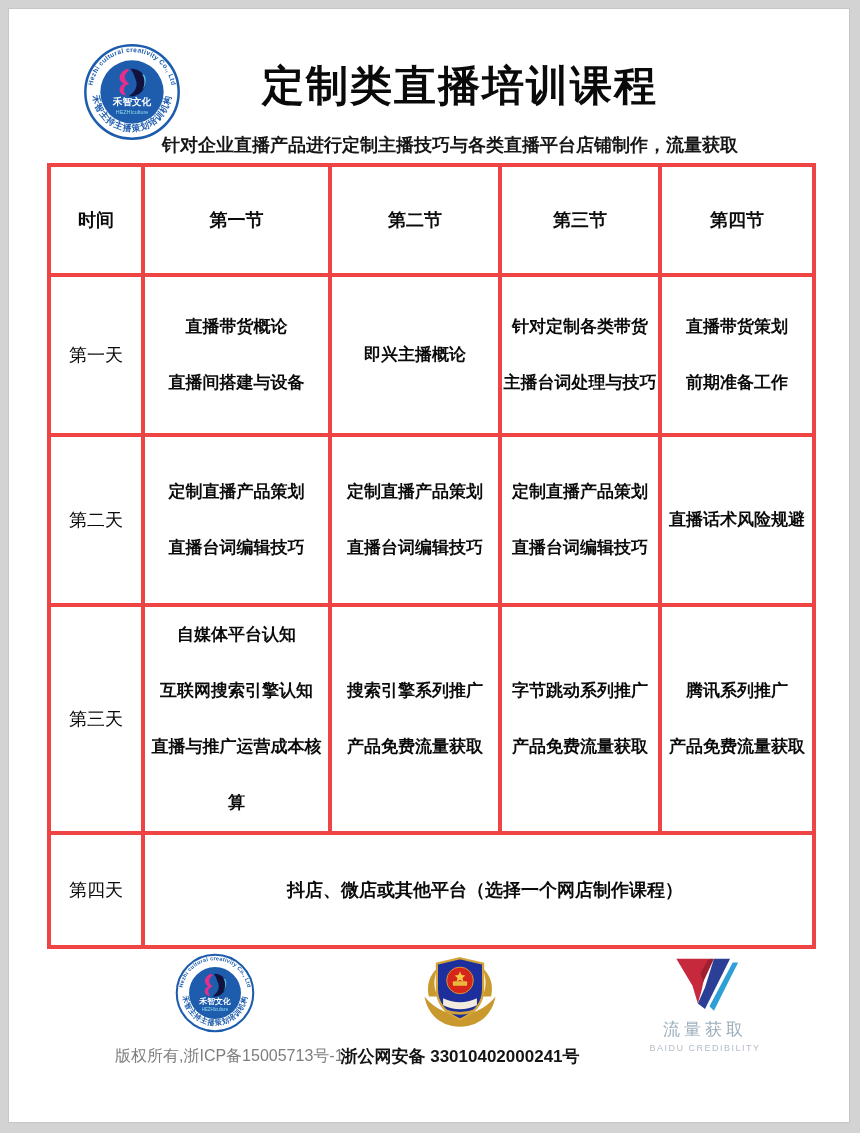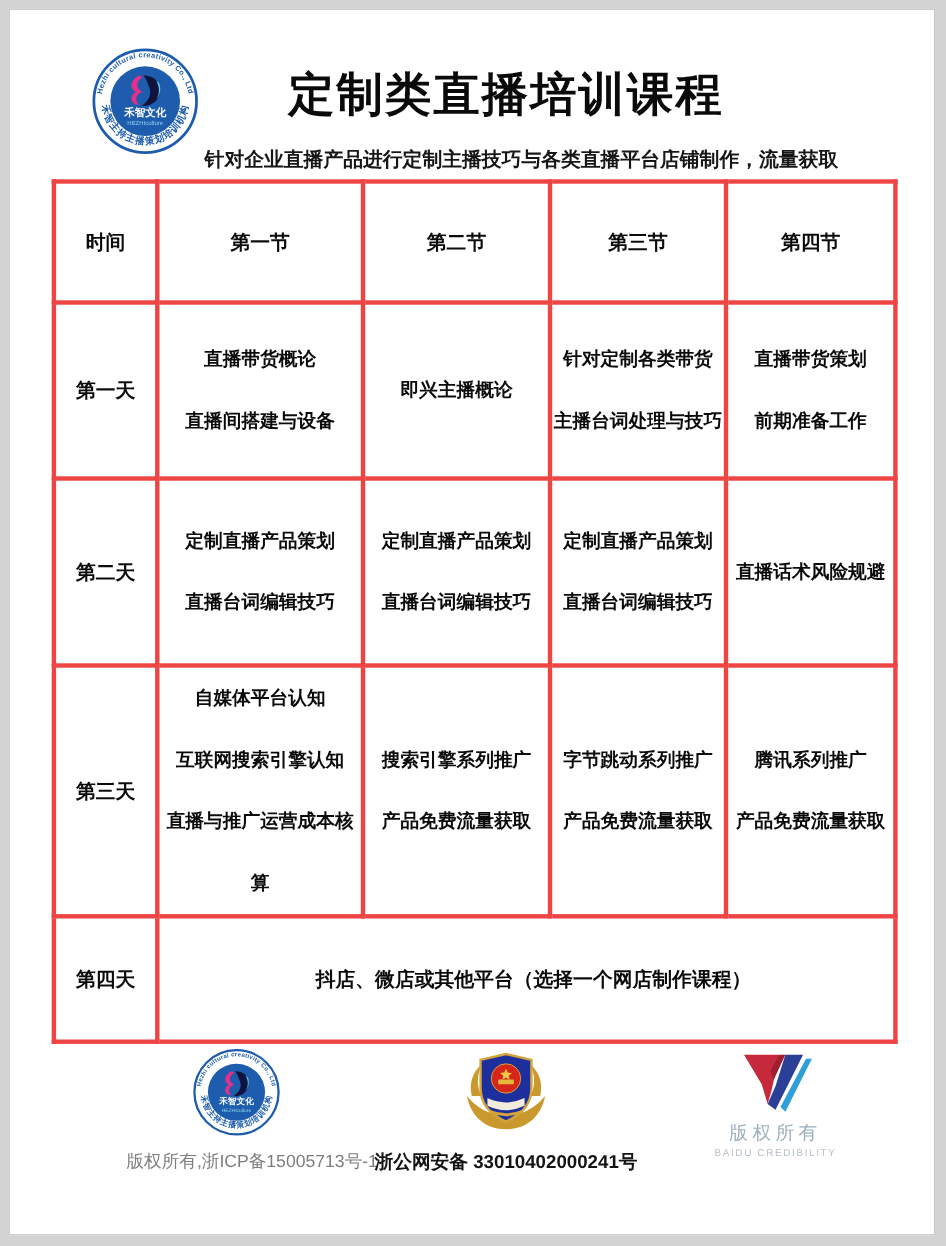--- a/index.html
+++ b/index.html
@@ -19,37 +19,37 @@
     border: 1px solid #c6c6c6;
   }
   
   .header-logo { position: absolute; left: 82px; top: 42px; width: 100px; height: 100px; }
   .page-title {
     position: absolute; left: 230px; top: 58px; width: 460px;
     text-align: center; font-size: 42px; font-weight: 900;
     letter-spacing: 2px; color: #0a0a0a; white-space: nowrap;
   }
   .page-subtitle {
-    position: absolute; left: 124px; top: 133px; width: 700px;
+    position: absolute; left: 100px; top: 133px; width: 700px;
     text-align: center; font-size: 18px; font-weight: bold;
     color: #161616; white-space: nowrap;
   }
   
   table.schedule {
     position: absolute; left: 47px; top: 163px;
     width: 765px; border-collapse: collapse; table-layout: fixed;
   }
   table.schedule th, table.schedule td {
     border: 4px solid #ef4444;
     vertical-align: middle;
     text-align: center;
     color: #0b0b0b;
   }
   table.schedule th { font-size: 18px; font-weight: bold; }
-  td.day { font-size: 18px; font-weight: bold; }
+  td.day { font-size: 18px; font-weight: normal; }
   td.course {
     font-size: 17px; font-weight: bold;
     white-space: pre-line; line-height: 56px;
   }
   td.span-course {
     font-size: 18px; font-weight: bold;
     text-align: left; padding-left: 13px; white-space: nowrap;
   }
   tr.r-head { height: 110px; }
   tr.r-1 { height: 160px; }
@@ -183,15 +183,15 @@
   <p class="police-text">浙公网安备 33010402000241号</p>
 </div>
 
 <div class="f-block f-right">
   <svg width="68" height="56" viewBox="0 0 76 62">
     <polygon points="48,4 66,4 38,60 30,54 38,36" fill="#2b3f96"></polygon>
     <polygon points="6,4 42,4 34,40 30,54 24,34" fill="#c6283c"></polygon>
     <polygon points="42,4 48,4 36,30 33,20" fill="#9e1f30"></polygon>
     <polygon points="69,8 75,8 48,62 43,57" fill="#2f9fd8"></polygon>
   </svg>
-  <p class="baidu-cn">版权所有</p>
+  <p class="baidu-cn">流量获取</p>
   <p class="baidu-en">BAIDU CREDIBILITY</p>
 </div>
 
 </body></html>

